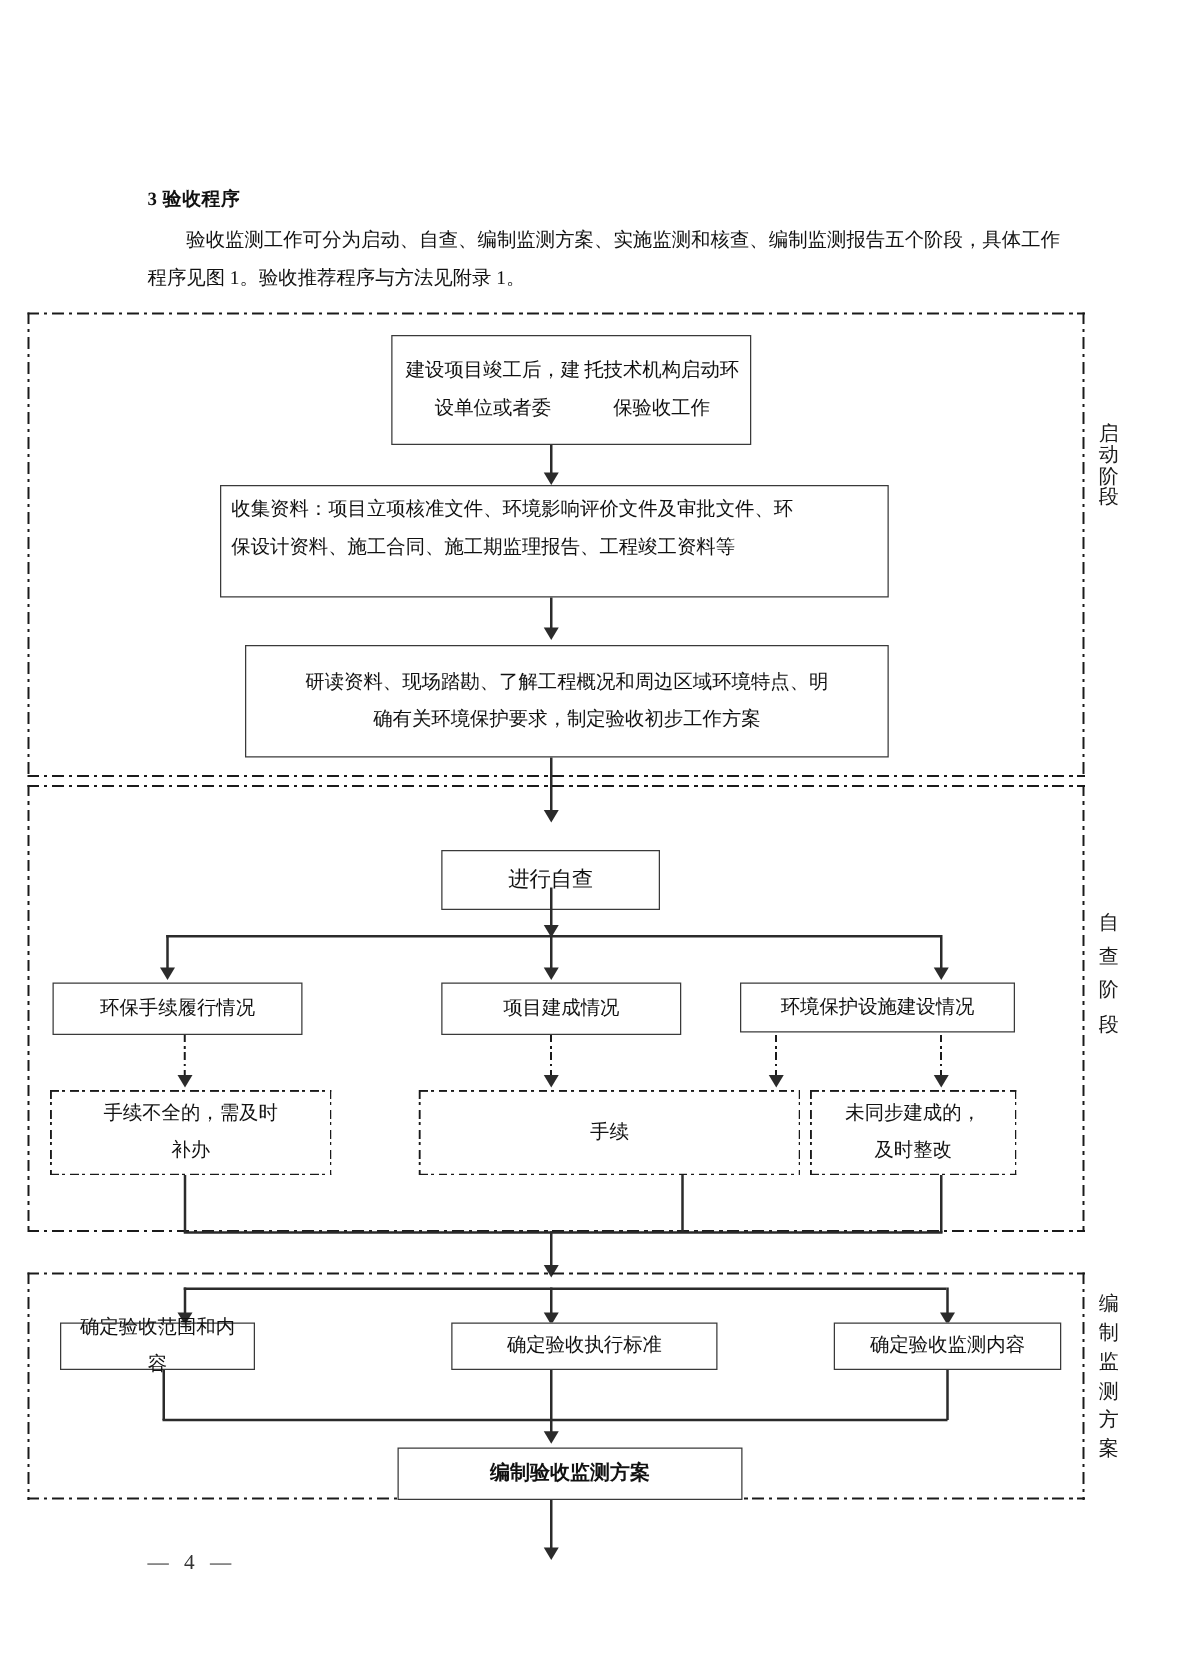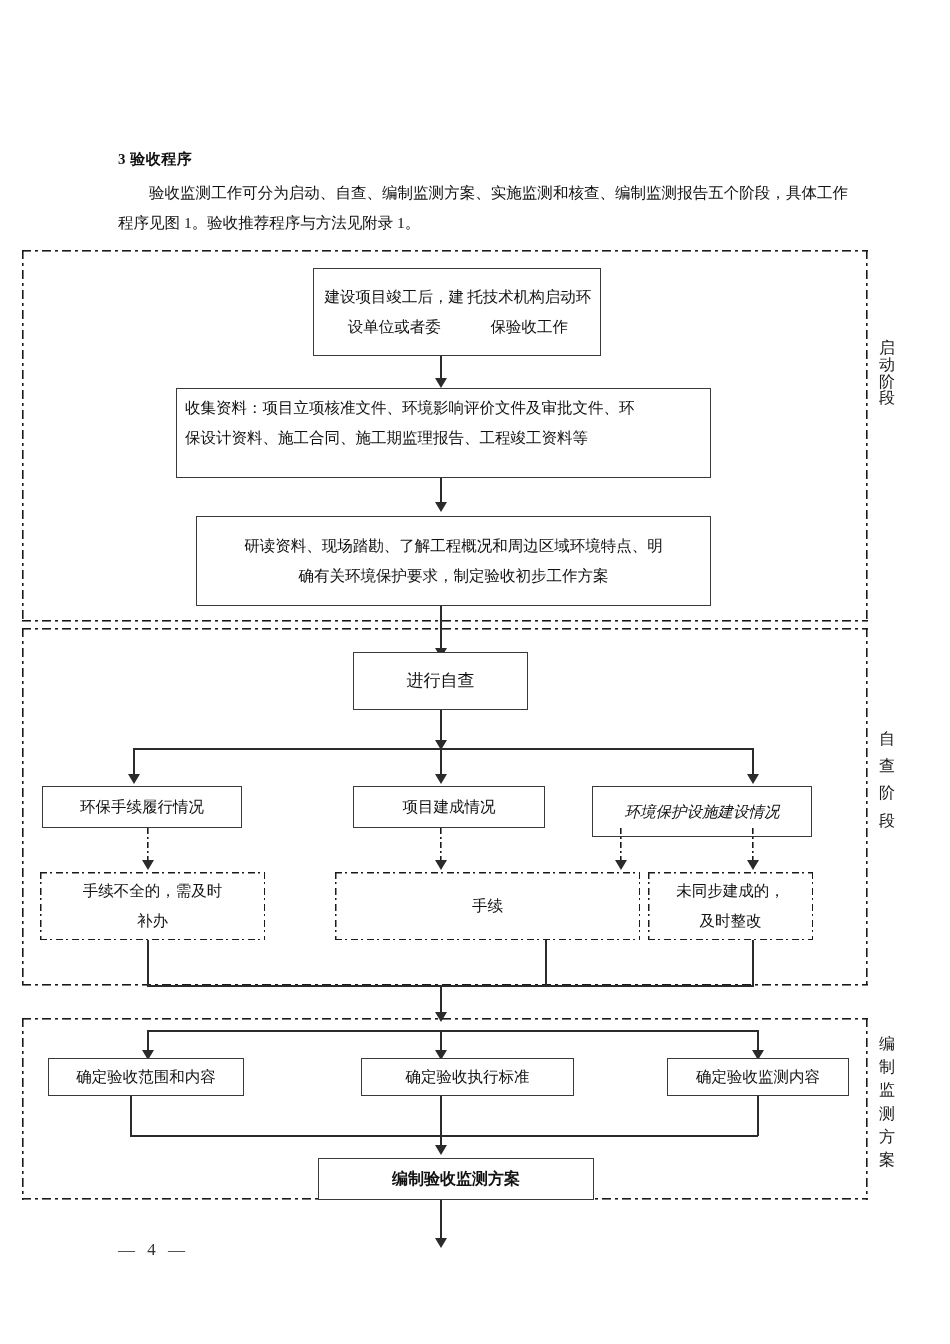--- a/index.html
+++ b/index.html
@@ -172,36 +172,36 @@
 
 <div class="stage" style="left:22px; top:628px; width:846px; height:358px;"></div>
 
 <div class="stage-label" style="left:872px; top:725px; line-height:1.7;">
   <span>自</span>
   <span>查</span>
   <span>阶</span>
   <span>段</span>
 </div>
 
-<div class="node" style="left:353px; top:652px; width:175px; height:58px; font-size:17px;">进行自查</div>
+<div class="node" style="left:353px; top:680px; width:175px; height:48px; font-size:17px;">进行自查</div>
 
 <div class="vline" style="left:440px; top:710px; height:36px;"></div>
 <div class="arrowhead" style="left:435px; top:740px;"></div>
 
 <div class="hline" style="left:133px; top:748px; width:620px;"></div>
 <div class="vline" style="left:133px; top:748px; height:32px;"></div>
 <div class="arrowhead" style="left:128px; top:774px;"></div>
 <div class="vline" style="left:440px; top:748px; height:32px;"></div>
 <div class="arrowhead" style="left:435px; top:774px;"></div>
 <div class="vline" style="left:752px; top:748px; height:32px;"></div>
 <div class="arrowhead" style="left:747px; top:774px;"></div>
 
 <div class="node" style="left:42px; top:786px; width:200px; height:42px;">环保手续履行情况</div>
 <div class="node" style="left:353px; top:786px; width:192px; height:42px;">项目建成情况</div>
-<div class="node" style="left:592px; top:786px; width:220px; height:51px;font-style:italic;">环境保护设施建设情况</div>
+<div class="node" style="left:592px; top:786px; width:220px; height:40px;">环境保护设施建设情况</div>
 
 <div class="vline dotted" style="left:147px; top:828px; height:38px;"></div>
 <div class="arrowhead" style="left:142px; top:860px;"></div>
 
 <div class="vline dotted" style="left:440px; top:828px; height:38px;"></div>
 <div class="arrowhead" style="left:435px; top:860px;"></div>
 
 <div class="vline dotted" style="left:620px; top:828px; height:38px;"></div>
 <div class="arrowhead" style="left:615px; top:860px;"></div>
 
@@ -242,21 +242,21 @@
 </div>
 
 <div class="hline" style="left:147px; top:1030px; width:610px;"></div>
 <div class="vline" style="left:147px; top:1030px; height:28px;"></div>
 <div class="arrowhead" style="left:142px; top:1050px;"></div>
 <div class="vline" style="left:440px; top:1030px; height:28px;"></div>
 <div class="arrowhead" style="left:435px; top:1050px;"></div>
 <div class="vline" style="left:757px; top:1030px; height:28px;"></div>
 <div class="arrowhead" style="left:752px; top:1050px;"></div>
 
-<div class="node" style="left:48px; top:1058px; width:196px; height:38px;">确定验收范围和内容</div>
+<div class="node" style="left:48px; top:1058px; width:156px; height:38px;">确定验收范围和内容</div>
 <div class="node" style="left:361px; top:1058px; width:213px; height:38px;">确定验收执行标准</div>
 <div class="node" style="left:667px; top:1058px; width:182px; height:38px;">确定验收监测内容</div>
 
 <div class="vline" style="left:130px; top:1096px; height:40px;"></div>
 <div class="vline" style="left:440px; top:1096px; height:56px;"></div>
 <div class="vline" style="left:757px; top:1096px; height:40px;"></div>
 <div class="hline" style="left:130px; top:1135px; width:628px;"></div>
 <div class="arrowhead" style="left:435px; top:1145px;"></div>
 
 <div class="node" style="left:318px; top:1158px; width:276px; height:42px; font-size:16px;font-weight:bold;">编制验收监测方案</div>

